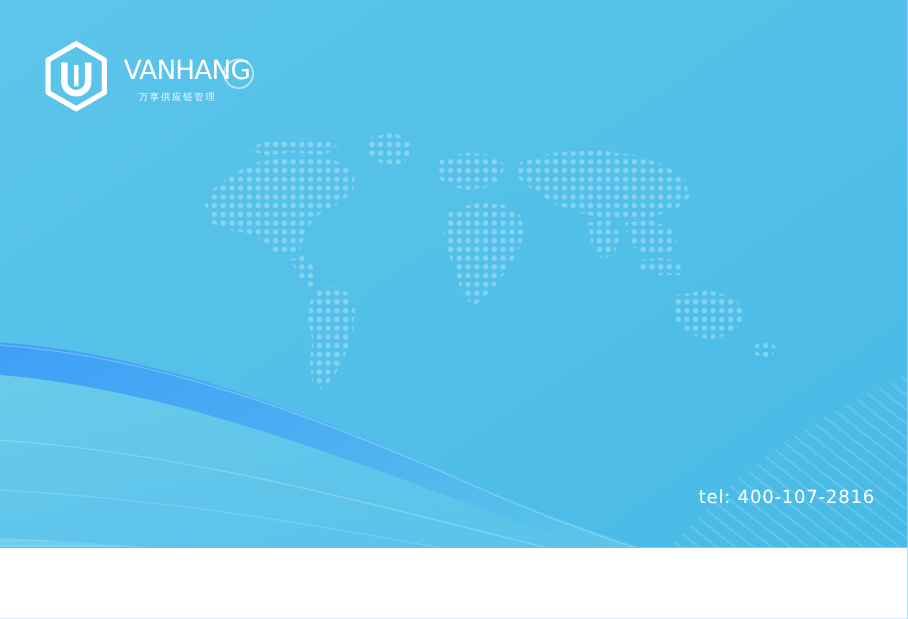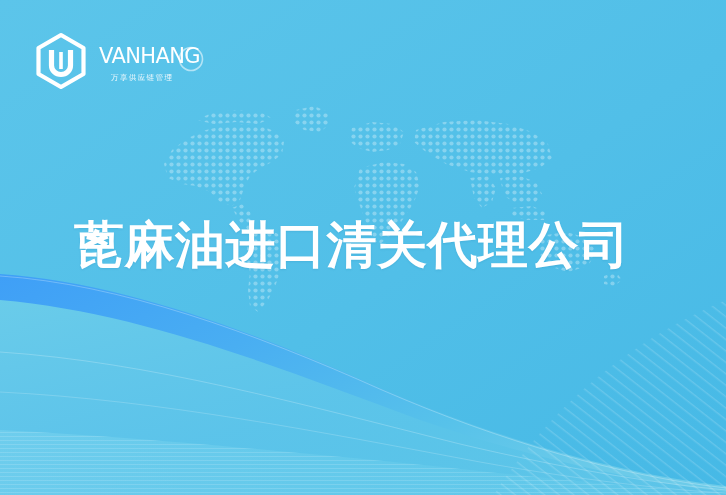--- a/index.html
+++ b/index.html
@@ -3,21 +3,21 @@
 <meta charset="utf-8">
 <style>
   * { margin:0; padding:0; box-sizing:border-box; }
   html, body {
     width:726px; height:495px;
     overflow:hidden;
     font-family:"Liberation Sans", sans-serif;
   }
   #banner {
     position:relative;
-    width:726px; height:495px;
+    width:726px; height:438px;
     background:#54c0e8;
     overflow:hidden;
   }
 
   
   .bg-layer { position:absolute; inset:0; pointer-events:none; }
   .bg-svg { position:absolute; inset:0; width:726px; height:495px; display:block; }
 
   
   #logo {
@@ -202,16 +202,16 @@
 
     <span id="logo-word">
       <svg viewBox="0 0 110 40">
         <text x="0" y="22" fill="#ffffff" font-family="DejaVu Sans, sans-serif" font-size="21" letter-spacing="-0.6">VANHANG</text>
         <circle cx="92" cy="18" r="11.5" fill="none" stroke="rgba(255,255,255,0.55)" stroke-width="1.6"></circle>
       </svg>
       <span id="logo-sub">万享供应链管理</span>
     </span>
   </div>
 
-  <div id="headline">蓖麻油进口清关代理公司</div>
-
+
+  <div id="phone">tel: 400-107-2816</div>
 
 </div>
 
 </body></html>

